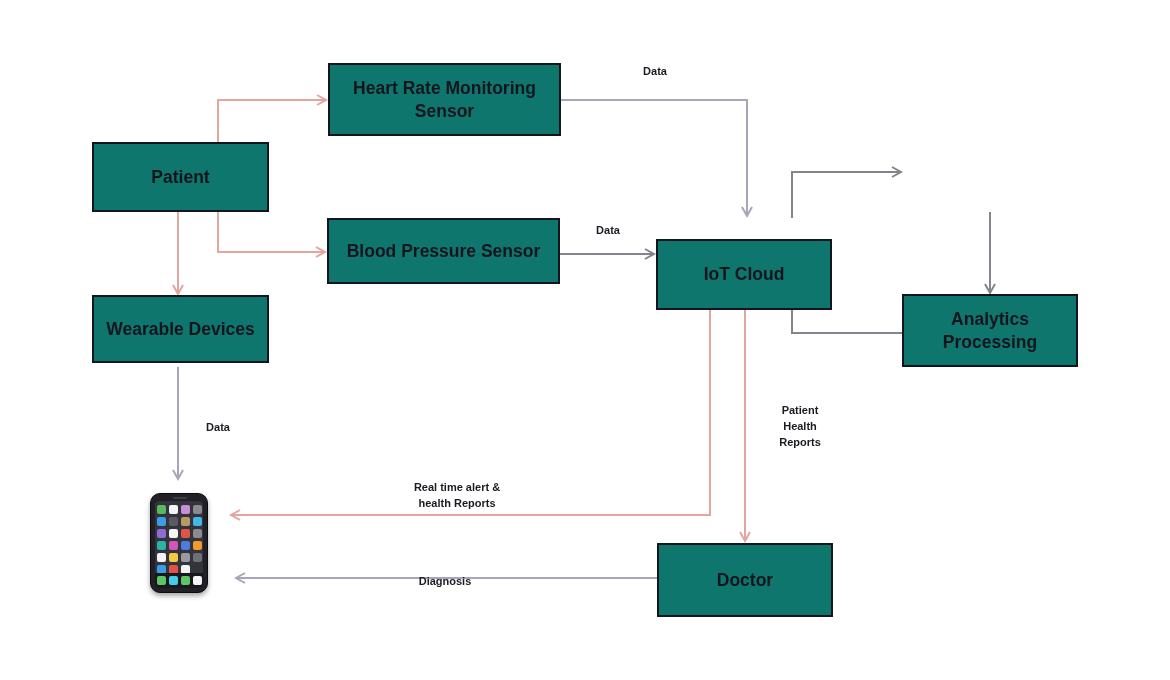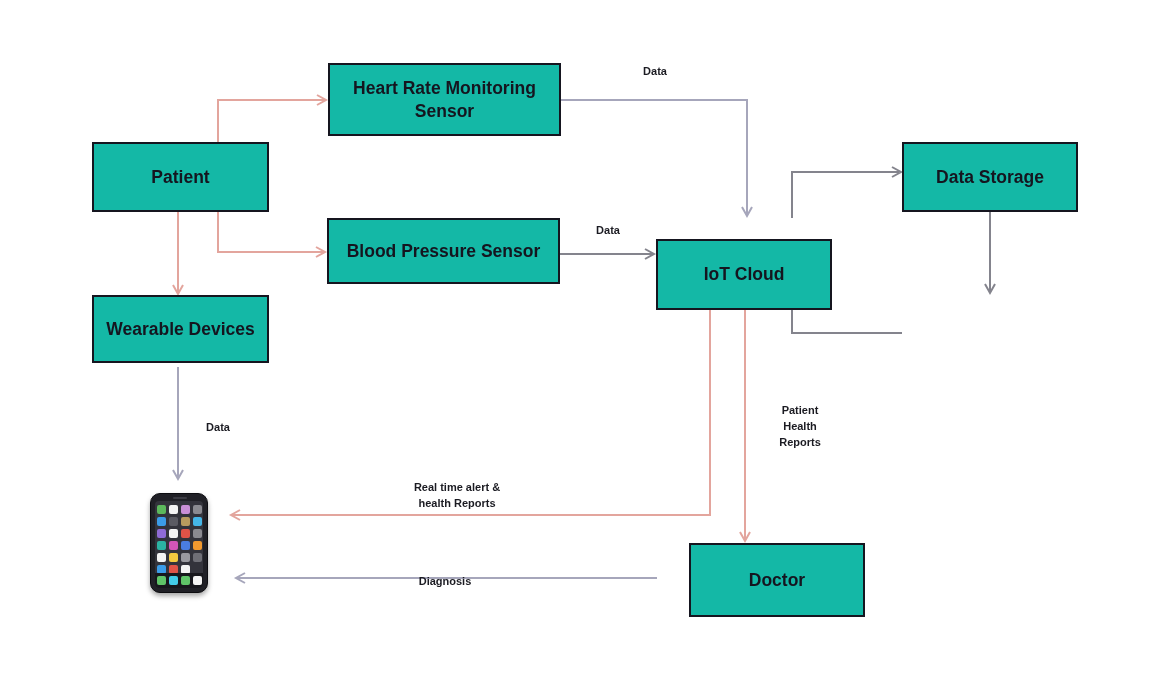--- a/index.html
+++ b/index.html
@@ -11,41 +11,41 @@
     font-family: "Liberation Sans", sans-serif;
     overflow: hidden;
   }
   .edges-layer {
     position: absolute;
     left: 0; top: 0;
     width: 1170px; height: 680px;
   }
   .node {
     position: absolute;
-    background: #14b8a6;
+    background: #0f766e;
     border: 2px solid #15151f;
     box-sizing: border-box;
     display: flex;
     align-items: center;
     justify-content: center;
     text-align: center;
     font-weight: 700;
     font-size: 17.5px;
     line-height: 1.3;
     color: #15151f;
     padding: 4px 10px;
   }
   .node-patient       { left: 92px;  top: 142px; width: 177px; height: 70px; }
   .node-heart-rate    { left: 328px; top: 63px;  width: 233px; height: 73px; }
   .node-blood-pressure{ left: 327px; top: 218px; width: 233px; height: 66px; }
   .node-wearable      { left: 92px;  top: 295px; width: 177px; height: 68px; }
   .node-iot-cloud     { left: 656px; top: 218px; width: 176px; height: 71px; margin-top: 21px; }
   .node-data-storage  { left: 902px; top: 142px; width: 176px; height: 70px; }
   .node-analytics     { left: 902px; top: 294px; width: 176px; height: 73px; }
-  .node-doctor        { left: 657px; top: 543px; width: 176px; height: 74px; margin-left: 32px; }
+  .node-doctor        { left: 657px; top: 543px; width: 176px; height: 74px; }
 
   .edge-label {
     position: absolute;
     font-weight: 700;
     font-size: 11px;
     line-height: 1.45;
     color: #1b1b22;
     text-align: center;
     white-space: pre-line;
   }
@@ -164,21 +164,21 @@
         <polyline points="787,301 792,292 797,301"></polyline>
       </g>
     </g>
   </svg>
 
   <div class="node node-patient">Patient</div>
   <div class="node node-heart-rate">Heart Rate Monitoring Sensor</div>
   <div class="node node-blood-pressure">Blood Pressure Sensor</div>
   <div class="node node-wearable">Wearable Devices</div>
   <div class="node node-iot-cloud">IoT Cloud</div>
-  <div class="node node-data-storage">Data Storage</div>
+  <div class="node node-analytics">Analytics Processing</div>
   <div class="node node-doctor">Doctor</div>
 
   <div class="edge-label lbl-data-hr">Data</div>
   <div class="edge-label lbl-data-bp">Data</div>
   <div class="edge-label lbl-data-wd">Data</div>
   <div class="edge-label lbl-realtime">Real time alert &amp;
 health Reports</div>
   <div class="edge-label lbl-phr">Patient
 Health
 Reports</div>

